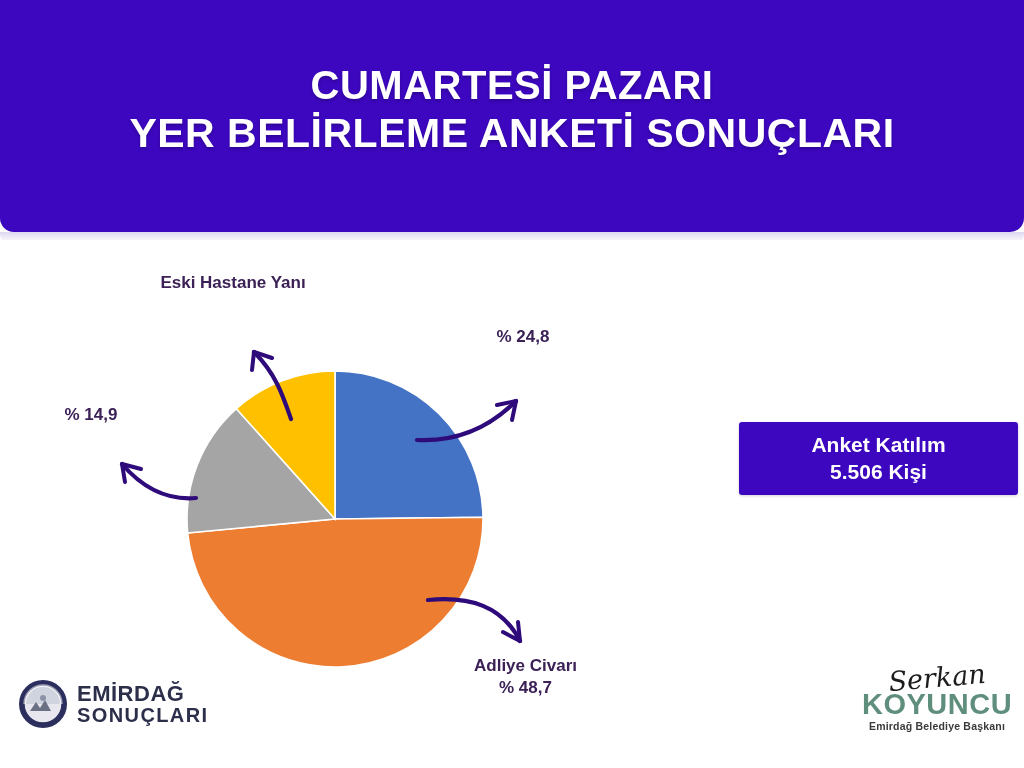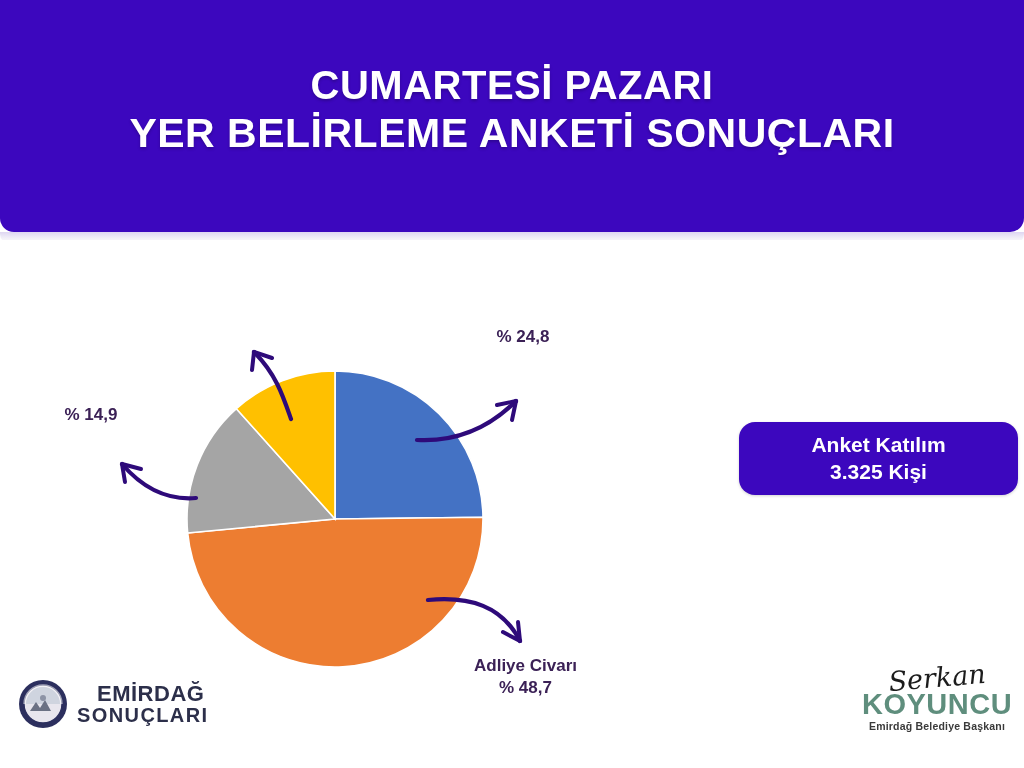--- a/index.html
+++ b/index.html
@@ -86,21 +86,21 @@
     width:1024px; height:768px;
     pointer-events:none;
   }
 
   
   #participation-badge {
     position:absolute;
     left:739px; top:422px;
     width:279px; height:73px;
     background:#3c07be;
-    border-radius:16px;
+    border-radius:3px;
     display:flex;
     flex-direction:column;
     align-items:center;
     justify-content:center;
     box-shadow:0 1px 3px rgba(0,0,0,0.18);
   }
   #participation-badge span {
     color:#ffffff;
     font-weight:bold;
     font-size:21px;
@@ -112,21 +112,21 @@
   #municipality-logo {
     position:absolute;
     left:18px; top:679px;
     display:flex;
     align-items:center;
     gap:9px;
   }
   #municipality-seal { width:50px; height:50px; flex:0 0 auto; }
   #municipality-wordmark { display:flex; flex-direction:column; line-height:1.02; }
   #municipality-wordmark .wm-1 {
-    font-size:22px; font-weight:bold; color:#2c2f4a; letter-spacing:0.5px;margin-left:20px;
+    font-size:22px; font-weight:bold; color:#2c2f4a; letter-spacing:0.5px;
   }
   #municipality-wordmark .wm-2 {
     font-size:20px; font-weight:bold; color:#2c2f4a; letter-spacing:1.4px;
   }
 
   
   #mayor-signature {
     position:absolute;
     left:862px; top:664px;
     width:150px;
@@ -175,20 +175,21 @@
     <g id="pie-slices">
         <path d="M 150 150 L 150.00 2.00 A 148 148 0 0 1 297.99 148.19 Z" fill="#4472c4" stroke="#ffffff" stroke-width="1.6"></path>
         <path d="M 150 150 L 297.99 148.19 A 148 148 0 0 1 2.66 163.93 Z" fill="#ed7d31" stroke="#ffffff" stroke-width="1.6"></path>
         <path d="M 150 150 L 2.66 163.93 A 148 148 0 0 1 51.35 39.67 Z" fill="#a5a5a5" stroke="#ffffff" stroke-width="1.6"></path>
         <path d="M 150 150 L 51.35 39.67 A 148 148 0 0 1 150.00 2.00 Z" fill="#ffc000" stroke="#ffffff" stroke-width="1.6"></path>
       </g>
   </svg>
 </div>
 
 <div class="callout" id="callout-eski">
+  <span class="cl-name">Eski Hastane Yanı</span>
 </div>
 
 <div class="callout" id="callout-lise">
   <span class="cl-pct">% 14,9</span>
 </div>
 
 <div class="callout" id="callout-belediye">
   <span class="cl-pct">% 24,8</span>
 </div>
 
@@ -221,21 +222,21 @@
     <g>
       <path d="M428,600 C470,596 502,606 520,641"></path>
       <path d="M520,641 L503,632" stroke-width="4"></path>
       <path d="M520,641 L518,622" stroke-width="4"></path>
     </g>
   </g>
 </svg>
 
 <div id="participation-badge">
   <span>Anket Katılım</span>
-  <span>3.325 Kişi</span>
+  <span>5.506 Kişi</span>
 </div>
 
 <div id="municipality-logo">
   <svg id="municipality-seal" viewBox="0 0 50 50">
     <circle cx="25" cy="25" r="24" fill="#2c2f5e"></circle>
     <circle cx="25" cy="25" r="19" fill="#e8e6ee"></circle>
     <circle cx="25" cy="25" r="19" fill="none" stroke="#2c2f5e" stroke-width="1.4"></circle>
     <path d="M8,25 a17,17 0 0 1 34,0 z" fill="#cfd4df"></path>
     <path d="M12,32 l6,-9 4,6 5,-8 6,11 z" fill="#6b7184"></path>
     <circle cx="25" cy="19" r="3" fill="#8d93a6"></circle>

